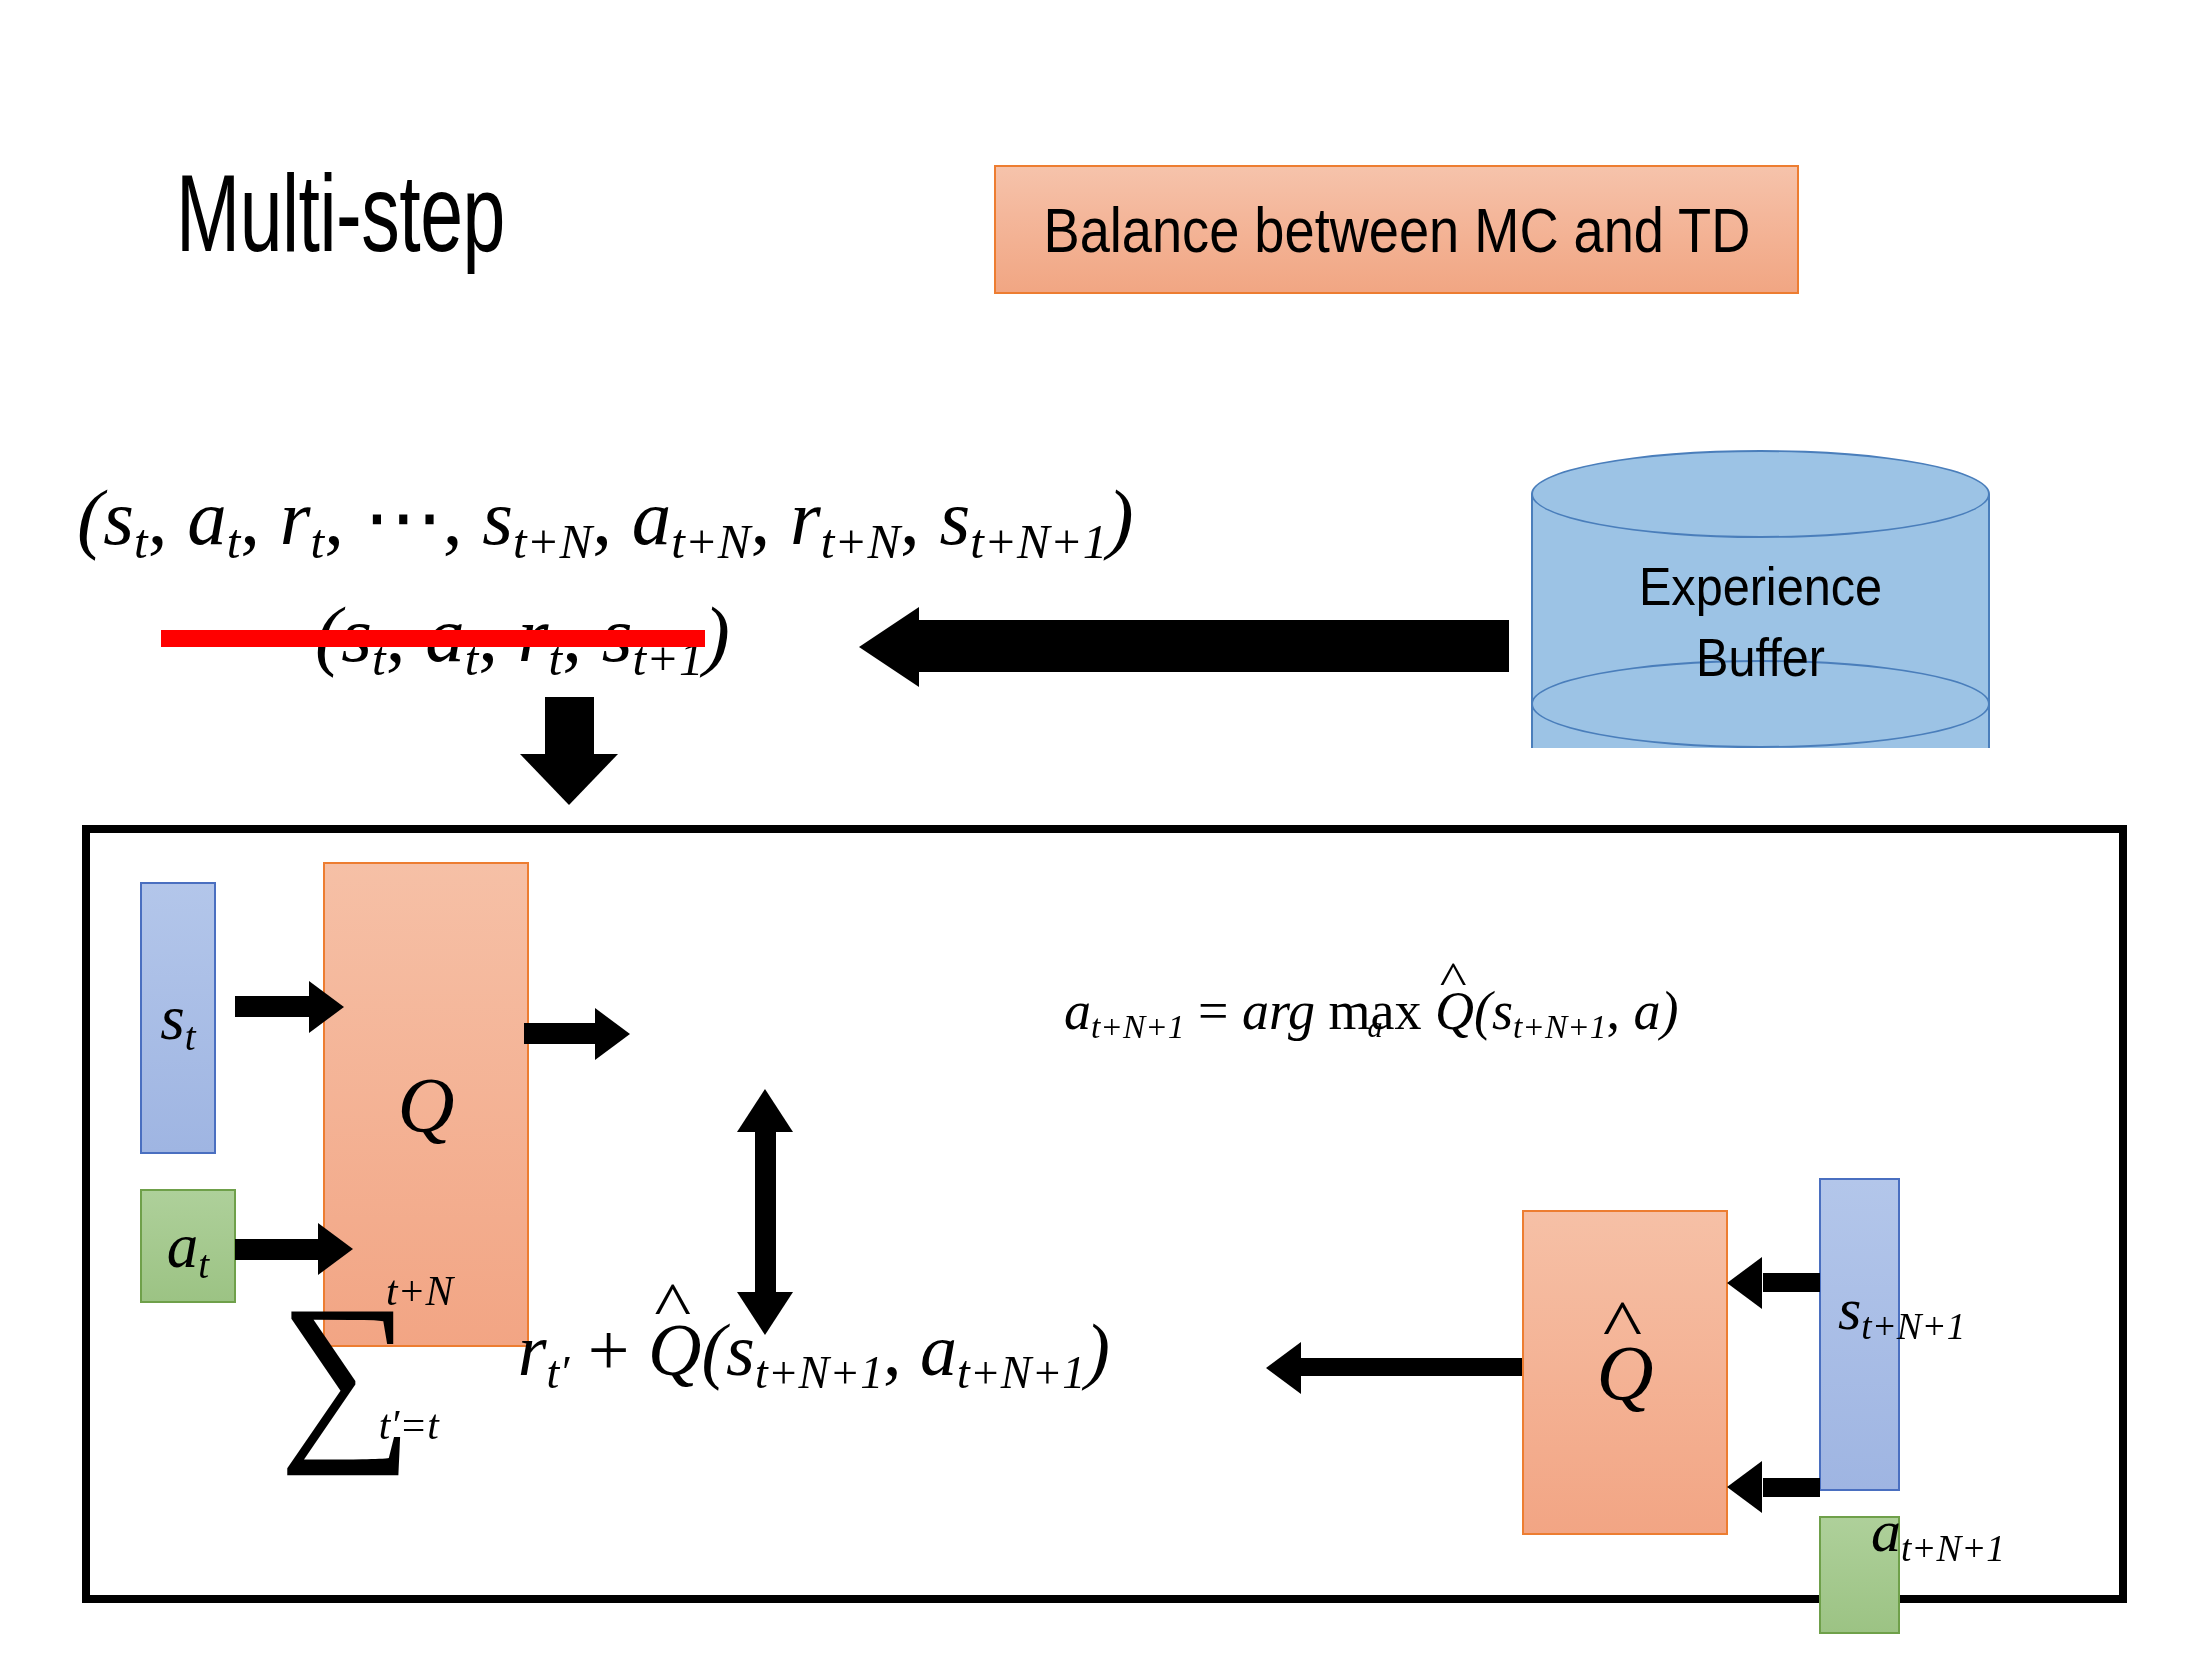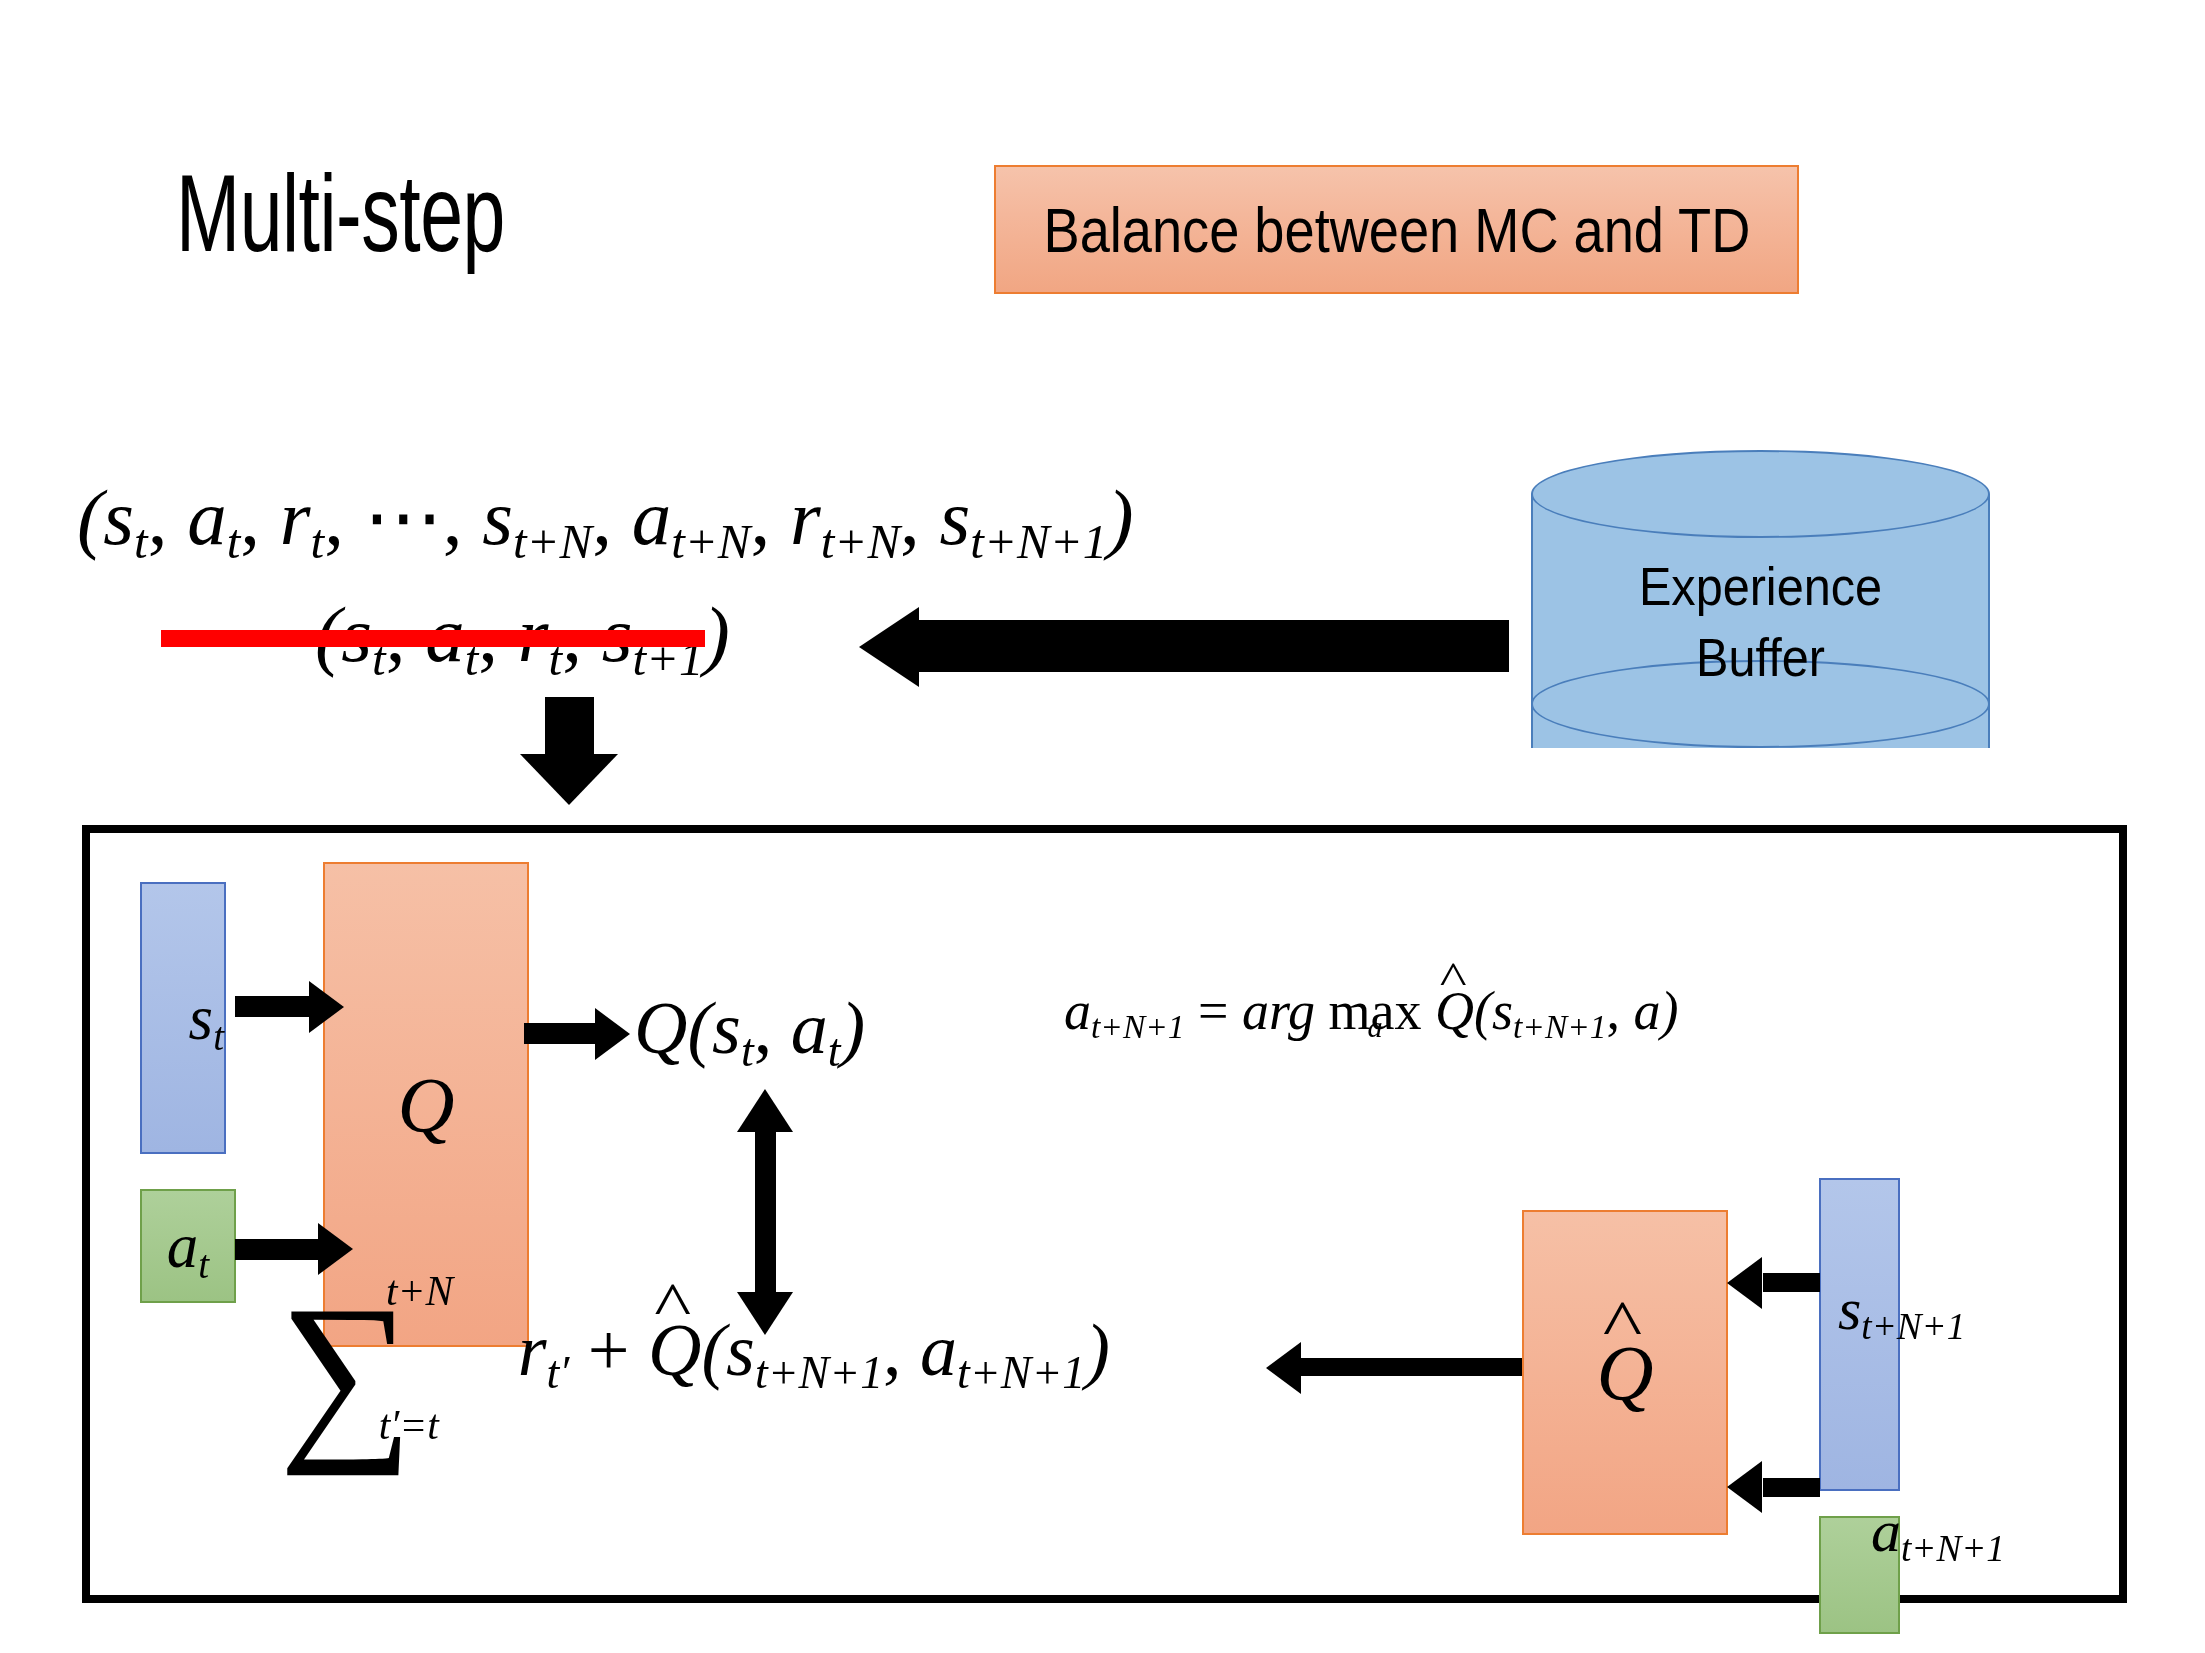--- a/index.html
+++ b/index.html
@@ -205,21 +205,21 @@
     background: linear-gradient(to bottom, #F6C0A6 0%, #F2A584 100%);
     border: 2.2px solid #ED7D31;
   }
   .boxlabel {
     font-family: "Liberation Serif", serif;
     font-style: italic;
     color: #000000;
     white-space: nowrap;
   }
 
-  #box-st    { left: 140px; top: 882px; width: 86px; height: 272px; justify-content: flex-end; }
+  #box-st    { left: 140px; top: 882px; width: 76px; height: 272px; }
   #box-at    { left: 140px; top: 1189px; width: 96px; height: 114px; }
   #box-q     { left: 323px; top: 862px; width: 206px; height: 485px; }
   #box-qhat  { left: 1522px; top: 1210px; width: 206px; height: 325px; }
   #box-stn   { left: 1819px; top: 1178px; width: 81px; height: 313px; }
   #box-atn   { left: 1819px; top: 1516px; width: 81px; height: 118px; }
 
   .boxlabel-overflow {
     position: absolute;
     font-family: "Liberation Serif", serif;
     font-style: italic;
@@ -360,23 +360,20 @@
 
   <div class="thin-arrow-shaft" style="left:235px; top:996px; width:77px; height:20.6px;"></div>
   <div class="thin-arrow-head-right" style="left:309px; top:981px;"></div>
 
   <div class="thin-arrow-shaft" style="left:235px; top:1239px; width:87px; height:20.6px;"></div>
   <div class="thin-arrow-head-right" style="left:318px; top:1223px;"></div>
 
   <div class="thin-arrow-shaft" style="left:524px; top:1023px; width:81px; height:20.6px;"></div>
   <div class="thin-arrow-head-right" style="left:595px; top:1008px;"></div>
 
-  <div class="math" id="eq-qsa">
-    <span>Q</span><span>(</span><span>s<sub>t</sub></span><span class="up">, </span><span>a<sub>t</sub></span><span>)</span>
-  </div>
 
   <div class="math" id="eq-argmax">
     <span>a<sub>t+N+1</sub></span><span class="up">&nbsp;=&nbsp;</span><span>arg</span><span>&nbsp;</span><span class="maxstack"><span class="mx">max</span><span class="sb">a</span></span><span>&nbsp;</span><span class="hat">Q</span><span>(</span><span>s<sub>t+N+1</sub></span><span class="up">, </span><span>a</span><span>)</span>
   </div>
 
   <div class="thin-arrow-shaft" style="left:755px; top:1121px; width:20.6px; height:176px;"></div>
   <div class="thin-arrow-head-up" style="left:737px; top:1089px;"></div>
   <div class="thin-arrow-head-down" style="left:737px; top:1292px;"></div>
 
   <div class="math" id="eq-sum">

